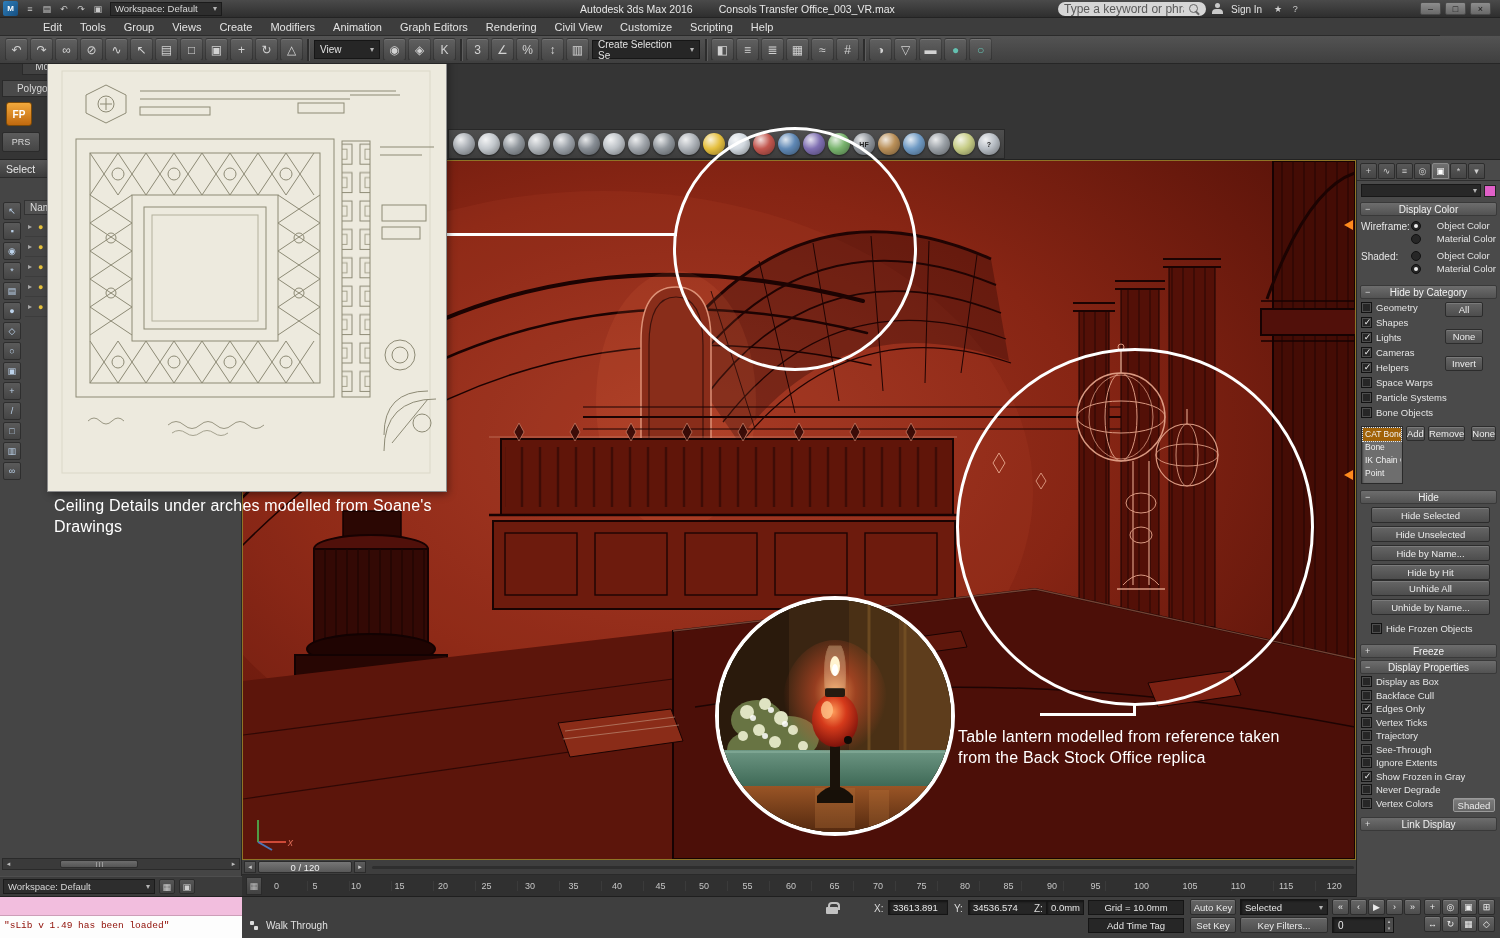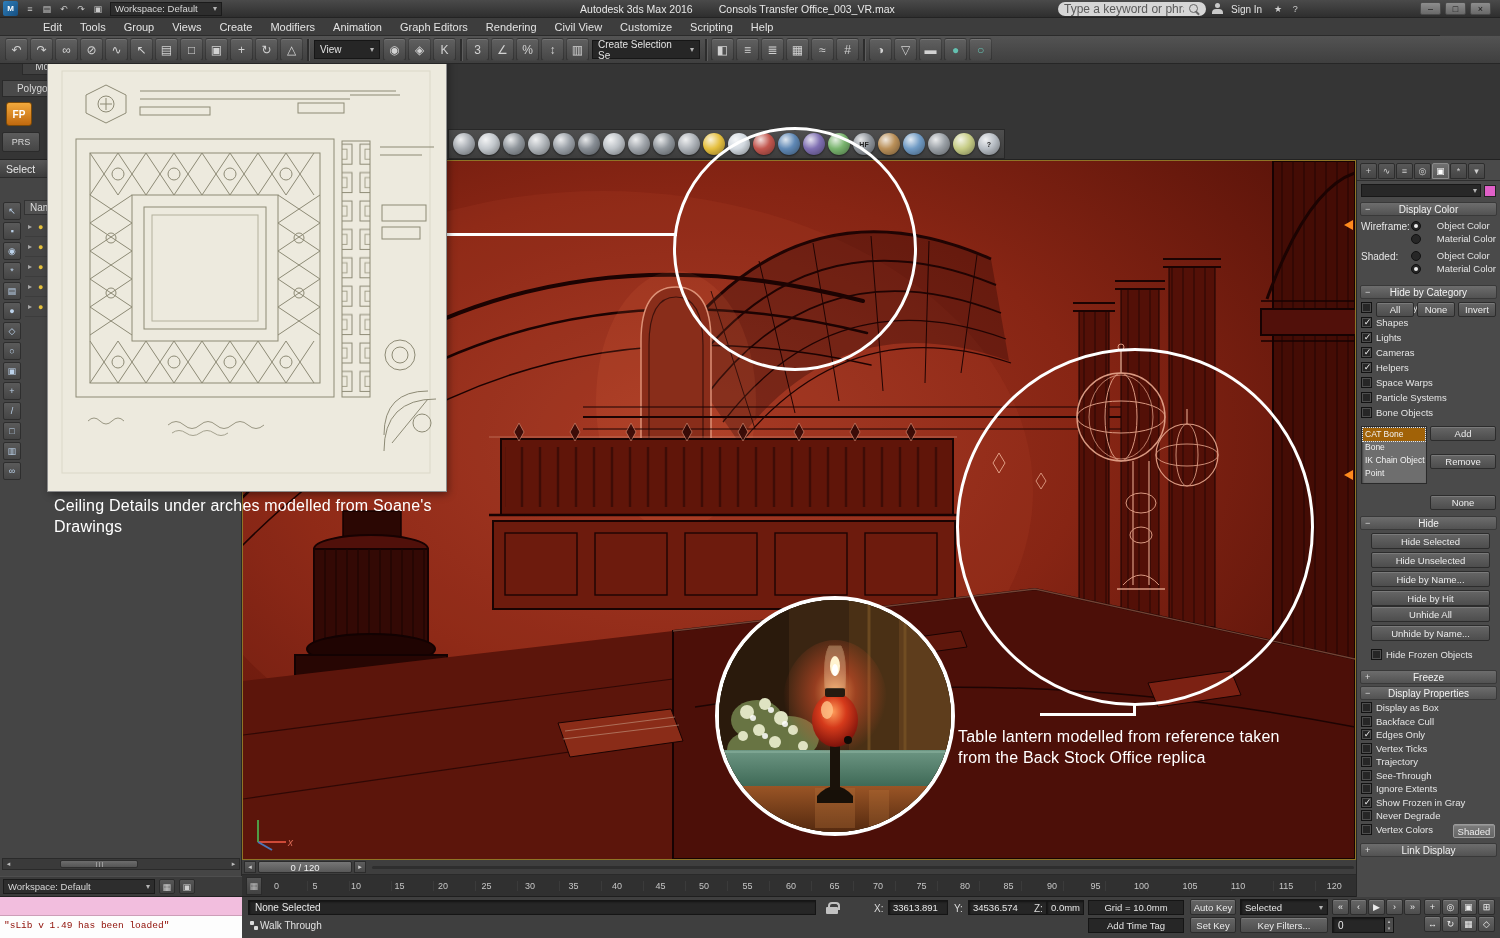--- a/index.html
+++ b/index.html
@@ -108,28 +108,28 @@
 .dcradios{flex:1}
 .radiorow{display:flex;align-items:center;gap:16px;height:13px}
 .radio{width:10px;height:10px;border-radius:50%;background:#262626;border:1px solid #111;position:relative;flex:none}
 .radio.on::after{content:"";position:absolute;left:2px;top:2px;width:4px;height:4px;border-radius:50%;background:#ededed}
 .rlab{font-size:9.5px;white-space:nowrap}
 .hbc{position:relative;padding-right:4px}
 .cbrow{display:flex;align-items:flex-start;gap:4px;height:15px}
 .cb{width:11px;height:11px;background:#262626;border:1px solid #121212;box-shadow:inset 0 0 0 1px #4e4e4e;flex:none;position:relative}
 .cb.on::after{content:"✓";position:absolute;left:0;top:-1px;width:11px;text-align:center;font-size:9px;color:#efefef}
 .cblabel{font-size:9.5px;white-space:nowrap}
-.catbtns{position:absolute;right:4px;top:3px;display:flex;gap:3px}
+.catbtns{position:absolute;right:17px;top:3px;display:flex;flex-direction:column;gap:12px}
 .pbtn{background:linear-gradient(#666,#4d4d4d);border:1px solid #2c2c2c;border-radius:2px;box-shadow:inset 0 1px 0 rgba(255,255,255,.14);color:#ececec;font-size:9.5px;display:flex;align-items:center;justify-content:center;height:15px;white-space:nowrap}
 .pbtn.sm{width:38px}
 .listrow{display:flex;gap:3px;margin-top:4px}
 .listbox{width:66px;height:58px;background:#6e6e6e;border:1px solid #2a2a2a;box-shadow:inset 1px 1px 2px rgba(0,0,0,.4);overflow:hidden;padding:1px}
 .opt{height:13px;line-height:13px;font-size:8.5px;color:#f2f2f2;padding:0 2px;white-space:nowrap;overflow:hidden}
 .opt.sel{outline:1px dotted #e8e8e8;background:#a16207}
-.listbtns{display:flex;flex-direction:column;gap:13px;flex:1}
+.listbtns{display:flex;flex-direction:row;gap:3px;flex:1}
 .listbtns .pbtn{width:100%}
 .listbtns .spacer{flex:1}
 .hideb{padding:3px 10px 5px 14px}
 .hbtns .pbtn{width:100%;height:16px;margin-bottom:3px}
 .hbtns .pbtn:nth-child(4){margin-bottom:0}
 .frozenrow{margin-top:8px}
 .frozenrow .cbrow{height:14px}
 .dprops{position:relative;padding:2px 4px 4px}
 .propchecks .cbrow{height:13.5px}
 .shadedbtn{position:absolute;right:5px;bottom:3px;width:42px;height:14px;background:linear-gradient(#7c7c7c,#656565);border-color:#9a9a9a}
@@ -139,21 +139,21 @@
 .tsarrow{width:12px;height:12px;font-size:7px;color:#ccc;background:linear-gradient(#5d5d5d,#474747);border:1px solid #2c2c2c;display:flex;align-items:center;justify-content:center}
 .tshandle{width:94px;height:12px;background:linear-gradient(#767676,#585858);border:1px solid #2c2c2c;border-radius:2px;font-size:9.5px;color:#f0f0f0;display:flex;align-items:center;justify-content:center}
 .tstrack{flex:1;height:3px;background:#2e2e2e;border-radius:2px;margin-left:4px}
 #trackbar{position:absolute;left:242px;top:875px;width:1114px;height:22px;background:#303030;border-bottom:1px solid #1f1f1f;display:flex;align-items:center;z-index:3}
 .tbmini{width:16px;height:18px;margin:0 4px;background:linear-gradient(#565656,#424242);border:1px solid #2a2a2a;font-size:9px;color:#bbb;display:flex;align-items:center;justify-content:center}
 .ticks{flex:1;display:flex;justify-content:space-between;padding:0 14px 0 8px;background:repeating-linear-gradient(90deg,transparent 0 41px,#3b3b3b 41px 42px)}
 .tick{font-size:9px;color:#c6c6c6}
 #status{position:absolute;left:242px;top:897px;width:1258px;height:41px;background:#3f3f3f;z-index:3}
 .sunken{background:#262626;border:1px solid #151515;box-shadow:inset 1px 1px 2px rgba(0,0,0,.5);color:#e8e8e8}
 .selfield{position:absolute;left:6px;top:3px;width:568px;height:15px;font-size:10px;line-height:13px;padding-left:6px}
-.promptrow{position:absolute;left:6px;top:21px;height:15px;display:flex;align-items:center;font-size:10px;color:#e0e0e0}
+.promptrow{position:absolute;left:6px;top:21px;height:15px;display:flex;align-items:center;gap:6px;font-size:10px;color:#e0e0e0}
 .walkico{width:12px;height:12px;background:radial-gradient(circle at 4px 3px,#ddd 2px,transparent 2.5px),radial-gradient(circle at 8px 8px,#ddd 2px,transparent 2.5px)}
 .lock{position:absolute;left:584px;top:5px;width:12px;height:12px}
 .lock::before{content:"";position:absolute;left:2px;top:0;width:8px;height:6px;border:2px solid #c2c2c2;border-bottom:none;border-radius:4px 4px 0 0}
 .lock::after{content:"";position:absolute;left:0;top:5px;width:12px;height:7px;background:#c2c2c2;border-radius:1px}
 .coordlab{position:absolute;top:6px;font-size:10px;color:#dcdcdc}
 .coordfield{position:absolute;top:3px;height:15px;font-size:9.5px;line-height:13px;padding-left:4px;white-space:nowrap;overflow:hidden}
 .gridfield,.timetag{position:absolute;left:846px;width:96px;height:15px;font-size:9.5px;display:flex;align-items:center;justify-content:center;background:#262626;border:1px solid #151515;color:#e4e4e4;white-space:nowrap}
 .gridfield{top:3px}.timetag{top:21px}
 .akbtn{position:absolute;left:948px;top:2px;width:46px;height:16px}
 .skbtn{position:absolute;left:948px;top:20px;width:46px;height:16px}
@@ -648,21 +648,20 @@
         <span class="tick">95</span>
         <span class="tick">100</span>
         <span class="tick">105</span>
         <span class="tick">110</span>
         <span class="tick">115</span>
         <span class="tick">120</span>
       </div>
   </div>
 
   <div id="status">
-    <div class="selfield sunken">None Selected</div>
     <div class="promptrow">
         <span class="walkico"></span>
         <span>Walk Through</span>
       </div>
     <span class="lock"></span>
     <span class="coordlab" style="left:632px">X:</span>
     <div class="coordfield sunken" style="left:646px;width:60px">33613.891</div>
     <span class="coordlab" style="left:712px">Y:</span>
     <div class="coordfield sunken" style="left:726px;width:80px">34536.574</div>
     <span class="coordlab" style="left:792px">Z:</span>

